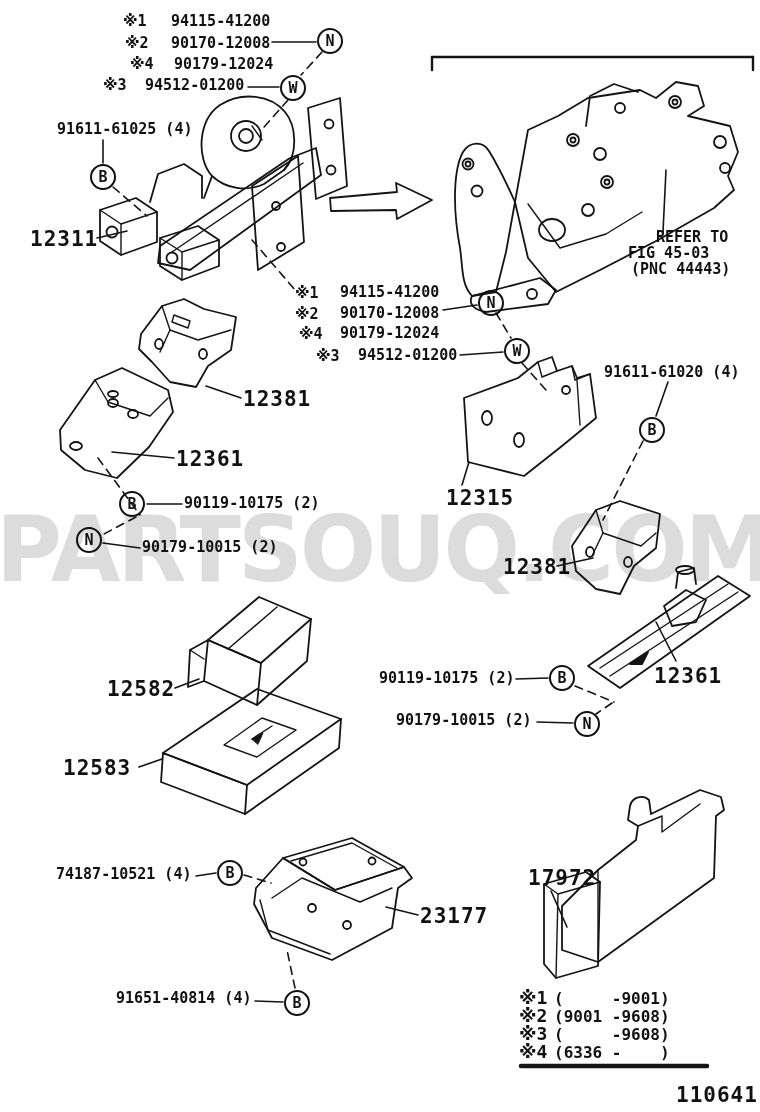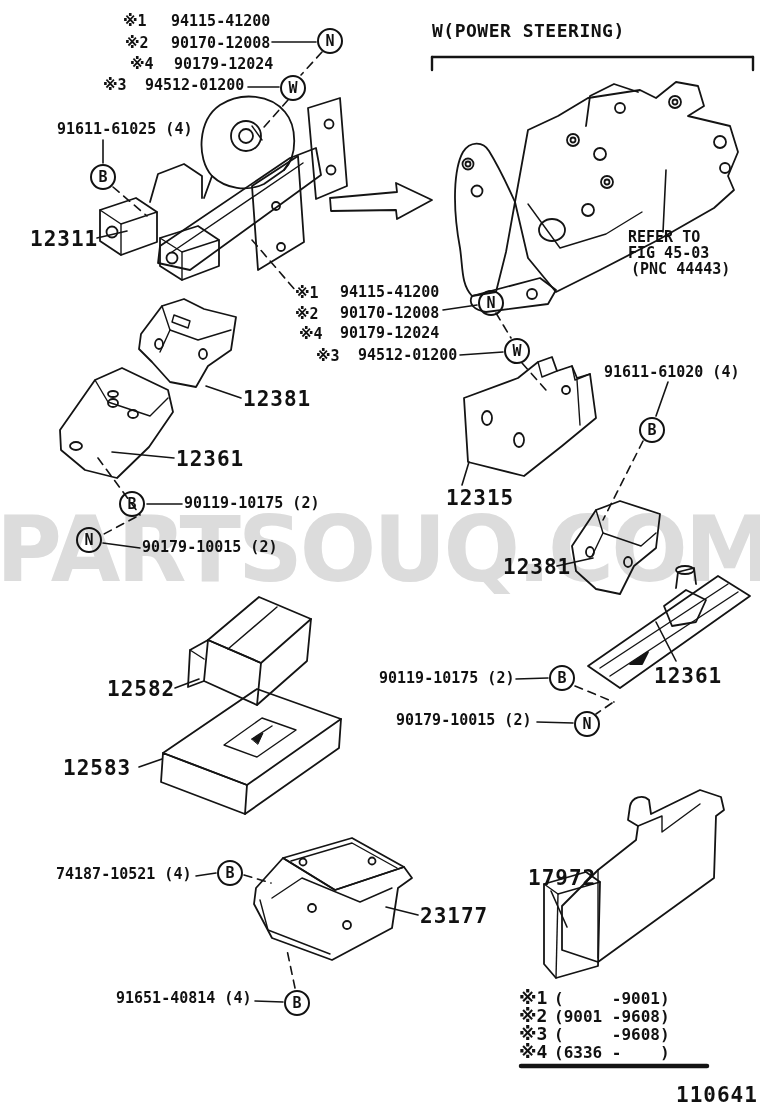--- a/index.html
+++ b/index.html
@@ -223,41 +223,40 @@
       <path d="M612,703 L596,714"></path>
         <path d="M244,875 L271,883"></path>
       <path d="M295,988 L287,950"></path>
     </g>
 
     <g>
       <path d="M521,1066 L707,1066" stroke-width="4.5"></path>
     </g>
   </svg>
 
-  <div class="lbl hdr" style="left:432px;top:21px">W(POWER STEERING)</div>
 
   <div class="lbl" style="left:123px;top:13px">※1</div>
   <div class="lbl" style="left:171px;top:13px">94115-41200</div>
   <div class="lbl" style="left:125px;top:35px">※2</div>
   <div class="lbl" style="left:171px;top:35px">90170-12008</div>
   <div class="lbl" style="left:130px;top:56px">※4</div>
   <div class="lbl" style="left:174px;top:56px">90179-12024</div>
   <div class="lbl" style="left:103px;top:77px">※3</div>
   <div class="lbl" style="left:145px;top:77px">94512-01200</div>
 
   <div class="lbl" style="left:295px;top:285px">※1</div>
   <div class="lbl" style="left:340px;top:284px">94115-41200</div>
   <div class="lbl" style="left:295px;top:306px">※2</div>
   <div class="lbl" style="left:340px;top:305px">90170-12008</div>
   <div class="lbl" style="left:299px;top:326px">※4</div>
   <div class="lbl" style="left:340px;top:325px">90179-12024</div>
   <div class="lbl" style="left:316px;top:348px">※3</div>
   <div class="lbl" style="left:358px;top:347px">94512-01200</div>
 
-  <div class="lbl" style="left:628px;top:229px">REFER TO</div>
+  <div class="lbl" style="left:656px;top:229px">REFER TO</div>
   <div class="lbl" style="left:628px;top:245px">FIG 45-03</div>
   <div class="lbl" style="left:631px;top:261px">(PNC 44443)</div>
 
   <div class="lbl" style="left:57px;top:121px">91611-61025 (4)</div>
   <div class="lbl num" style="left:30px;top:227px">12311</div>
   <div class="lbl num" style="left:243px;top:387px">12381</div>
   <div class="lbl num" style="left:176px;top:447px">12361</div>
   <div class="lbl" style="left:184px;top:495px">90119-10175 (2)</div>
   <div class="lbl" style="left:142px;top:539px">90179-10015 (2)</div>
   <div class="lbl num" style="left:446px;top:486px">12315</div>

